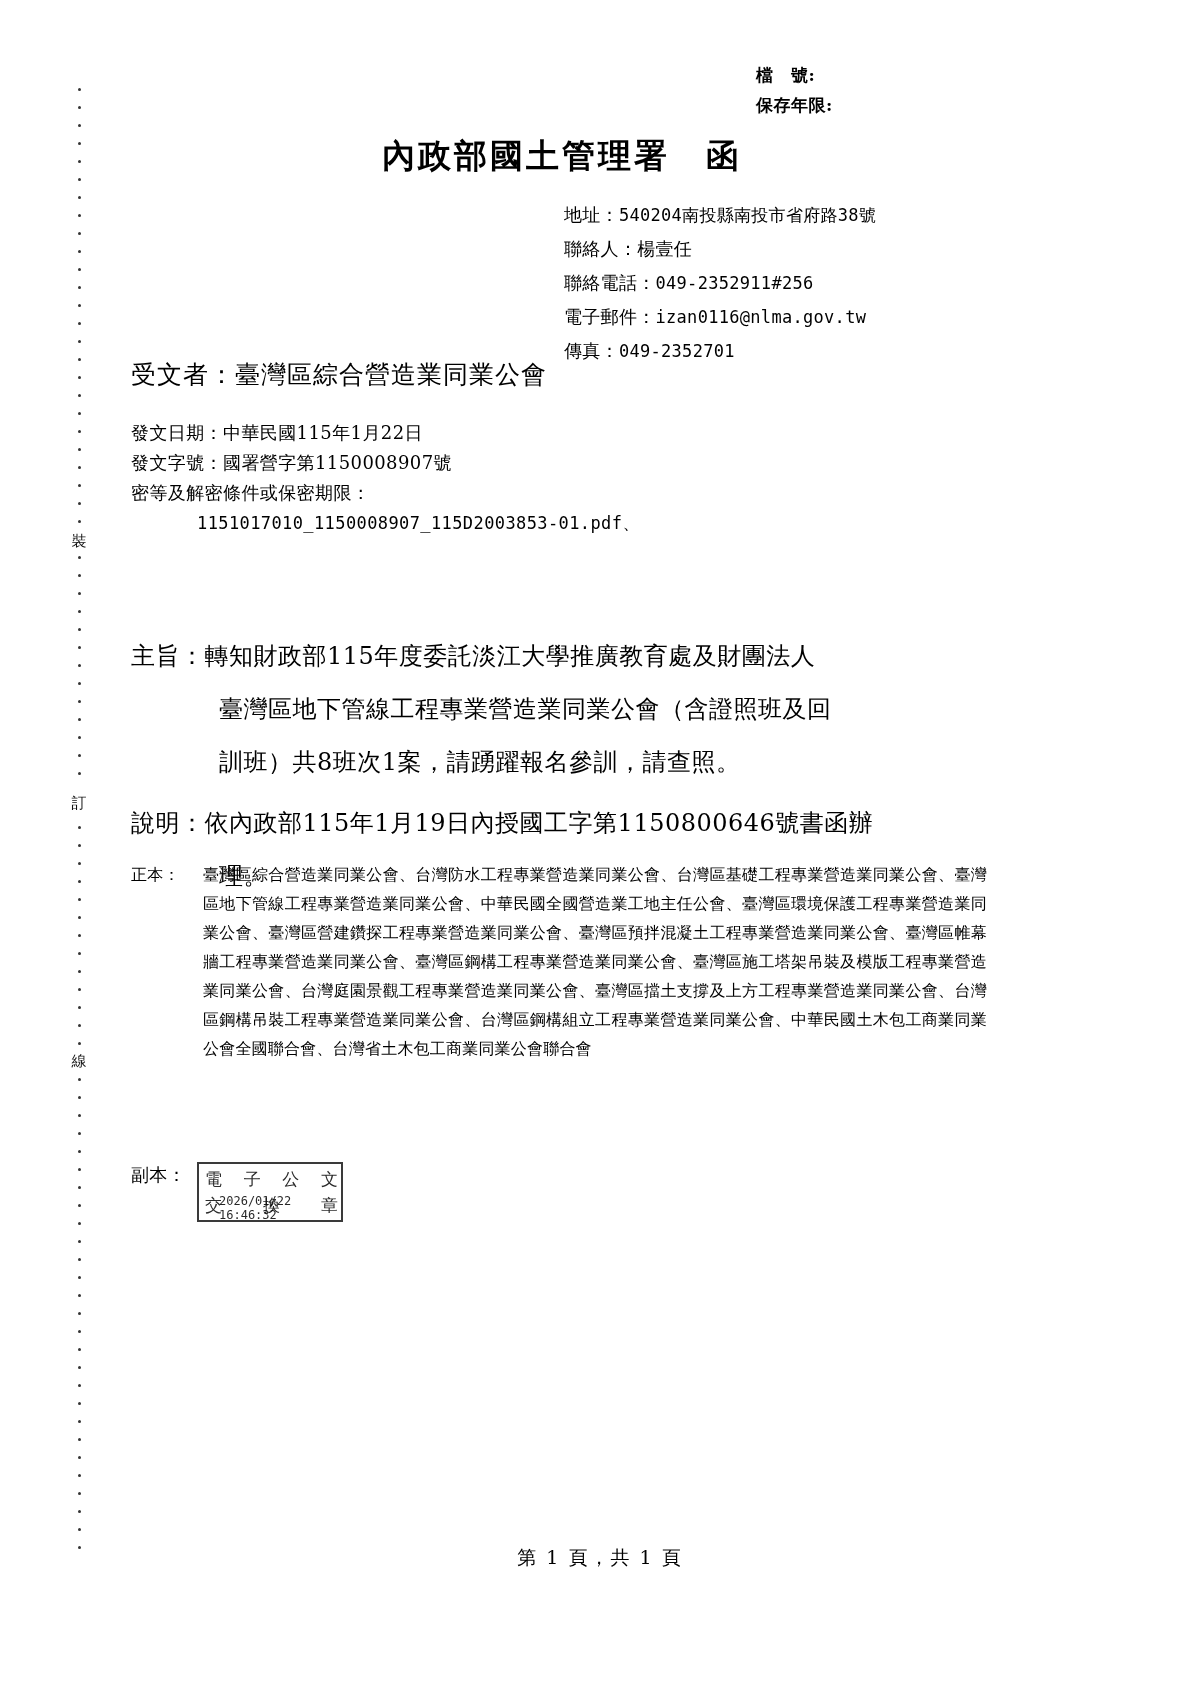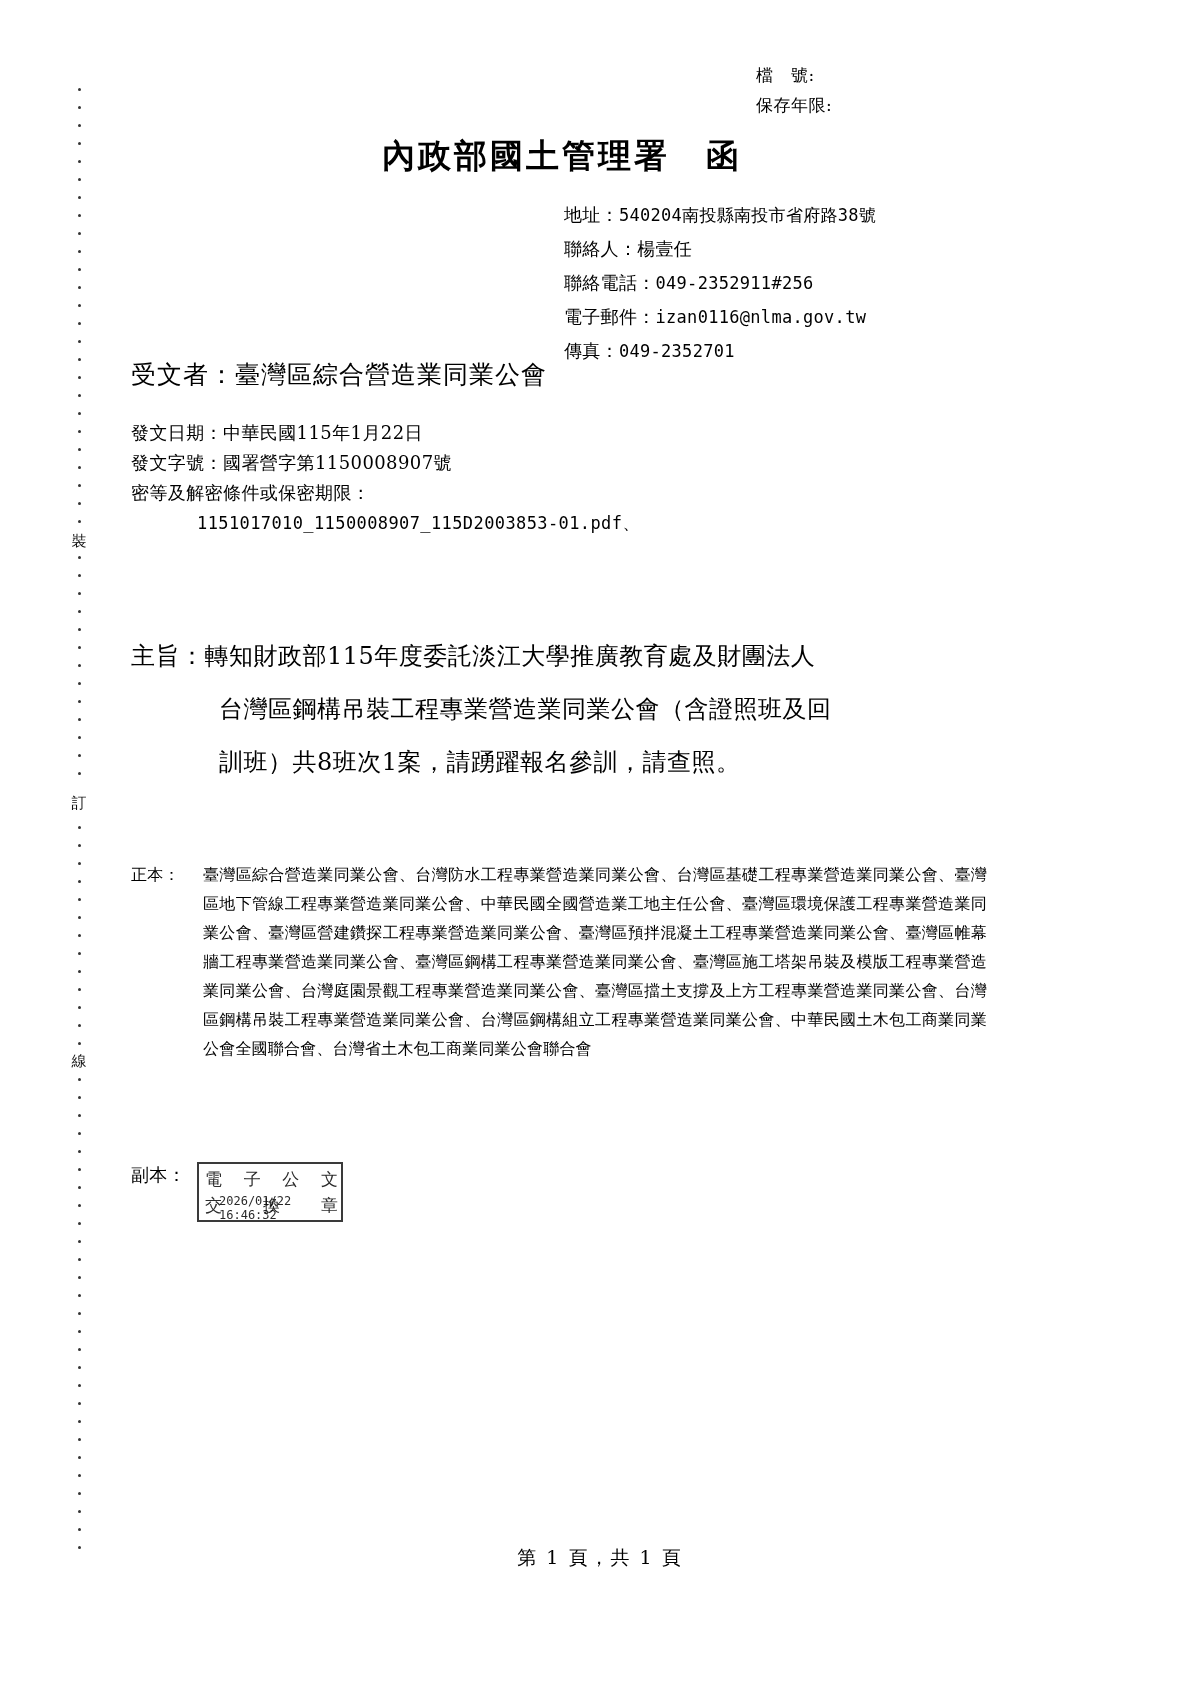--- a/index.html
+++ b/index.html
@@ -53,21 +53,21 @@
 
   
   .file-block {
     position: absolute;
     left: 756px;
     top: 60px;
     font-size: 17px;
     line-height: 30px;
     letter-spacing: 0.5px;
   }
-  .file-block div { white-space: pre; }
+  .file-block div { white-space: pre; font-weight: bold; }
 
   
   .doc-title {
     position: absolute;
     left: 0;
     top: 134px;
     width: 1200px;
     text-align: center;
     font-size: 33px;
     letter-spacing: 3px;
@@ -326,22 +326,26 @@
   <div class="meta">
     <div>發文日期：中華民國115年1月22日</div>
     <div>發文字號：國署營字第1150008907號</div>
     <div>密等及解密條件或保密期限：</div>
     <div class="attach-cont fn">1151017010_1150008907_115D2003853-01.pdf、</div>
   </div>
 
   <div class="body-block">
     <div class="para">
       <span class="lbl">主旨：</span><span>轉知財政部115年度委託淡江大學推廣教育處及財團法人</span>
-      <span class="indent">台灣區鋼構吊裝工程專業營造業同業公會（含證照班及回</span>
+      <span class="indent">臺灣區地下管線工程專業營造業同業公會（含證照班及回</span>
       <span class="indent">訓班）共8班次1案，請踴躍報名參訓，請查照。</span>
+    </div>
+    <div class="para explain">
+      <span class="lbl">說明：</span><span>依內政部115年1月19日內授國工字第1150800646號書函辦</span>
+      <span class="indent">理。</span>
     </div>
   </div>
 
   <div class="dist">
     <span class="lbl">正本：</span>
     <span class="txt">臺灣區綜合營造業同業公會、台灣防水工程專業營造業同業公會、台灣區基礎工程專業營造業同業公會、臺灣區地下管線工程專業營造業同業公會、中華民國全國營造業工地主任公會、臺灣區環境保護工程專業營造業同業公會、臺灣區營建鑽探工程專業營造業同業公會、臺灣區預拌混凝土工程專業營造業同業公會、臺灣區帷幕牆工程專業營造業同業公會、臺灣區鋼構工程專業營造業同業公會、臺灣區施工塔架吊裝及模版工程專業營造業同業公會、台灣庭園景觀工程專業營造業同業公會、臺灣區擋土支撐及上方工程專業營造業同業公會、台灣區鋼構吊裝工程專業營造業同業公會、台灣區鋼構組立工程專業營造業同業公會、中華民國土木包工商業同業公會全國聯合會、台灣省土木包工商業同業公會聯合會</span>
   </div>
 
   <div class="copy">副本：</div>
 

